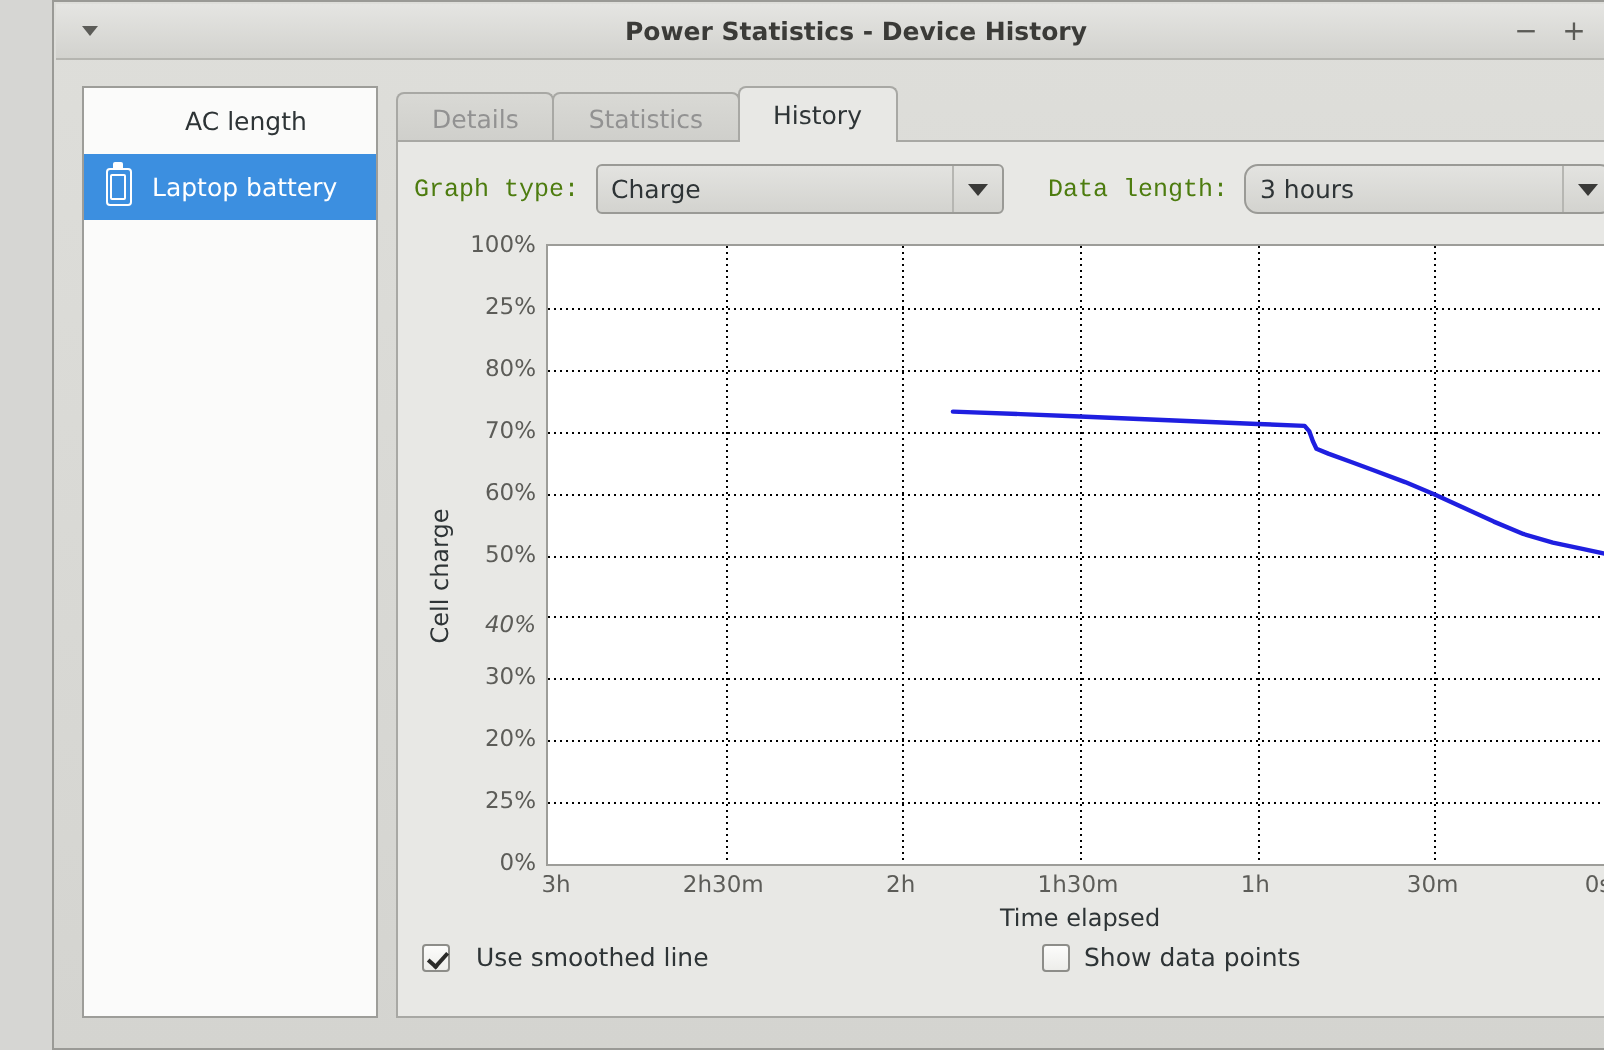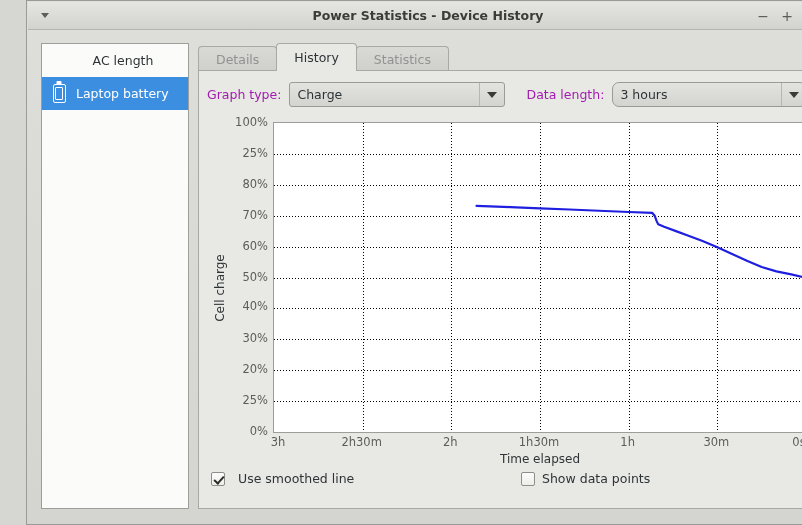--- a/index.html
+++ b/index.html
@@ -145,21 +145,21 @@
     border: 1px solid #a8a8a4;
     box-sizing: border-box;
   }
 
   
   .controls {
     position: absolute; left: 8px; top: 11px;
     display: flex; align-items: center;
     width: 600px;
   }
-  .ctrl-label { font-size: 12.5px; color: #a21caf; margin-right: 8px; white-space: nowrap; }
+  .ctrl-label { font-size: 12.5px; color: #4d7c0f; margin-right: 8px; white-space: nowrap; font-family: Liberation Mono, monospace; }
   .combo {
     height: 25px;
     background: linear-gradient(#e3e3e0, #d3d3cf);
     border: 1px solid #9a9a96;
     border-radius: 3px;
     box-sizing: border-box;
     display: flex; align-items: center;
     position: relative;
   }
   .combo-value {
@@ -291,22 +291,22 @@
         <span class="batt"></span>
       </div>
       <div class="side-label">Laptop battery</div>
     </div>
   </div>
 
   <div class="pane">
 
     <div class="tabstrip">
       <div class="tab">Details</div>
+      <div class="tab">Statistics</div>
       <div class="tab active">History</div>
-      <div class="tab">Statistics</div>
     </div>
 
     <div class="tabbody">
 
       <div class="controls">
         <div class="ctrl-label">Graph type:</div>
         <div class="combo graph">
           <div class="combo-value">Charge</div>
           <div class="combo-arrow">
               <i></i>
@@ -325,21 +325,21 @@
         <div class="ylabel">
           <span>Cell charge</span>
         </div>
         <div class="yticks" id="yticks">
             <div class="ytick" style="top: 4px;">100%</div>
             <div class="ytick" style="top: 34.9px;">25%</div>
             <div class="ytick" style="top: 65.8px;">80%</div>
             <div class="ytick" style="top: 96.7px;">70%</div>
             <div class="ytick" style="top: 127.6px;">60%</div>
             <div class="ytick" style="top: 158.5px;">50%</div>
-            <div class="ytick" style="top: 188px;">40%</div>
+            <div class="ytick" style="top: 194px; font-style: italic;">40%</div>
             <div class="ytick" style="top: 220.3px;">30%</div>
             <div class="ytick" style="top: 251.2px;">20%</div>
             <div class="ytick" style="top: 282.1px;">25%</div>
             <div class="ytick" style="top: 313px;">0%</div>
           </div>
         <div class="plot">
           <svg id="plot-svg" width="532" height="309" viewBox="0 0 532 309">
               <line x1="0" y1="31.5" x2="532" y2="31.5" stroke="#000" stroke-width="1" stroke-dasharray="1 2"></line>
               <line x1="0" y1="62.5" x2="532" y2="62.5" stroke="#000" stroke-width="1" stroke-dasharray="1 2"></line>
               <line x1="0" y1="93.5" x2="532" y2="93.5" stroke="#000" stroke-width="1" stroke-dasharray="1 2"></line>

